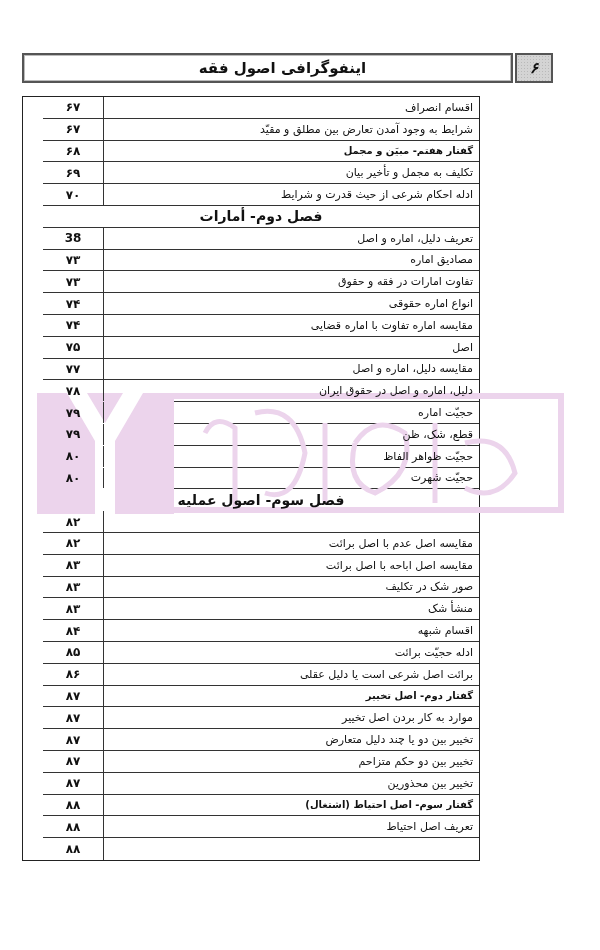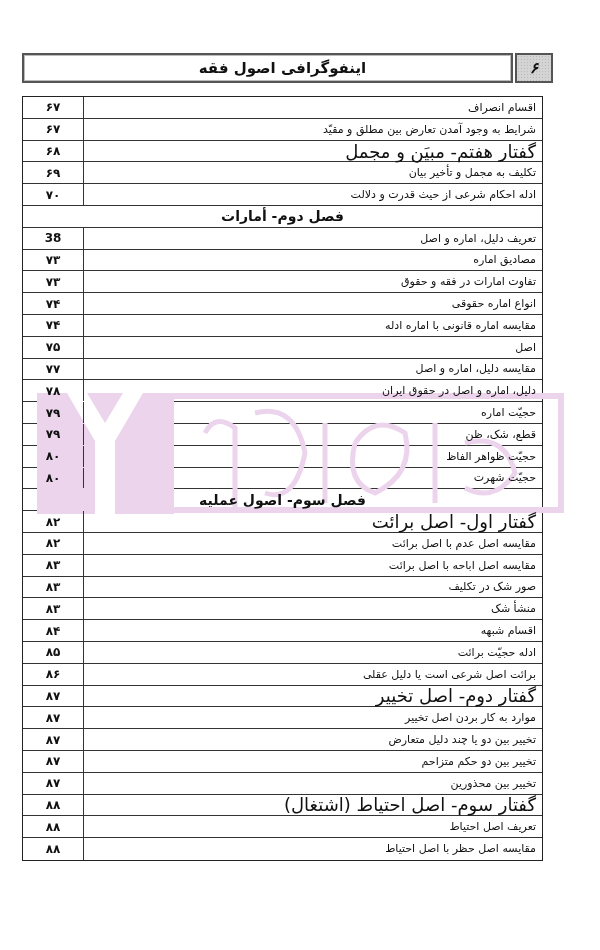--- a/index.html
+++ b/index.html
@@ -20,37 +20,37 @@
     .page-num-box {
       position: absolute; left: 515px; top: 53px; width: 38px; height: 30px;
       border: 2px solid #555; box-sizing: border-box;
       background: #d4d4d4;
       background-image: radial-gradient(#b9b9b9 1px, transparent 1px);
       background-size: 3px 3px;
       display: flex; align-items: center; justify-content: center;
       font-weight: bold; font-size: 15px; font-style: italic;
     }
     .toc {
-      position: absolute; left: 22px; top: 96px; width: 521px;
-      border: 1.5px solid #222; box-sizing: border-box;
+      position: absolute; left: 22px; top: 96px; width: 458px;
+      border: 1.5px solid #222; box-sizing: border-box; padding-left: 20px;
     }
     .row {
       display: flex; height: 21.8px; border-bottom: 1px solid #333; box-sizing: border-box;
     }
     .row:last-child { border-bottom: none; }
     .page-cell {
       width: 60px; border-right: 1px solid #333; display: flex; align-items: center;
       justify-content: center; font-size: 12px; font-weight: bold; flex-shrink: 0;
       position: relative; z-index: 2;
     }
     .title-cell {
       flex: 1; direction: rtl; text-align: right; padding-right: 6px;
       display: flex; align-items: center; font-size: 11px; position: relative; z-index: 2;
     }
-    .row.bold .title-cell { font-weight: normal; font-size: 18px; }
+    .row.bold .title-cell { font-weight: bold; font-size: 10px; }
     .row.section { justify-content: center; }
     .row.section .section-cell {
       flex: 1; text-align: right; direction: rtl; font-weight: bold; font-size: 14px;
       display: flex; align-items: center; justify-content: center; position: relative; z-index: 2;
     }
     .watermark-left {
       position: absolute; left: 37px; top: 393px; width: 137px; height: 121px;
       background: #ecd4ec; z-index: 1; pointer-events: none;
     }
     .watermark-right {
@@ -101,21 +101,21 @@
     <div class="row bold">
       <div class="page-cell">۶۸</div>
       <div class="title-cell">گفتار هفتم- مبیَن و مجمل</div>
     </div>
     <div class="row">
       <div class="page-cell">۶۹</div>
       <div class="title-cell">تکلیف به مجمل و تأخیر بیان</div>
     </div>
     <div class="row">
       <div class="page-cell">۷۰</div>
-      <div class="title-cell">ادله احکام شرعی از حیث قدرت و دلالت</div>
+      <div class="title-cell">ادله احکام شرعی از حیث قدرت و شرایط</div>
     </div>
     <div class="row section">
       <div class="section-cell">فصل دوم- أمارات</div>
     </div>
     <div class="row">
       <div class="page-cell">38</div>
       <div class="title-cell">تعریف دلیل، اماره و اصل</div>
     </div>
     <div class="row">
       <div class="page-cell">۷۳</div>
@@ -124,21 +124,21 @@
     <div class="row">
       <div class="page-cell">۷۳</div>
       <div class="title-cell">تفاوت امارات در فقه و حقوق</div>
     </div>
     <div class="row">
       <div class="page-cell">۷۴</div>
       <div class="title-cell">انواع اماره حقوقی</div>
     </div>
     <div class="row">
       <div class="page-cell">۷۴</div>
-      <div class="title-cell">مقایسه اماره قانونی با اماره ادله</div>
+      <div class="title-cell">مقایسه اماره تفاوت با اماره قضایی</div>
     </div>
     <div class="row">
       <div class="page-cell">۷۵</div>
       <div class="title-cell">اصل</div>
     </div>
     <div class="row">
       <div class="page-cell">۷۷</div>
       <div class="title-cell">مقایسه دلیل، اماره و اصل</div>
     </div>
     <div class="row">
@@ -159,21 +159,20 @@
     </div>
     <div class="row">
       <div class="page-cell">۸۰</div>
       <div class="title-cell">حجیّت شهرت</div>
     </div>
     <div class="row section">
       <div class="section-cell">فصل سوم- اصول عملیه</div>
     </div>
     <div class="row bold">
       <div class="page-cell">۸۲</div>
-      <div class="title-cell">گفتار اول- اصل برائت</div>
     </div>
     <div class="row">
       <div class="page-cell">۸۲</div>
       <div class="title-cell">مقایسه اصل عدم با اصل برائت</div>
     </div>
     <div class="row">
       <div class="page-cell">۸۳</div>
       <div class="title-cell">مقایسه اصل اباحه با اصل برائت</div>
     </div>
     <div class="row">
@@ -219,15 +218,14 @@
     <div class="row bold">
       <div class="page-cell">۸۸</div>
       <div class="title-cell">گفتار سوم- اصل احتیاط (اشتغال)</div>
     </div>
     <div class="row">
       <div class="page-cell">۸۸</div>
       <div class="title-cell">تعریف اصل احتیاط</div>
     </div>
     <div class="row">
       <div class="page-cell">۸۸</div>
-      <div class="title-cell">مقایسه اصل حظر با اصل احتیاط</div>
     </div>
   </div>
 
 </body></html>

